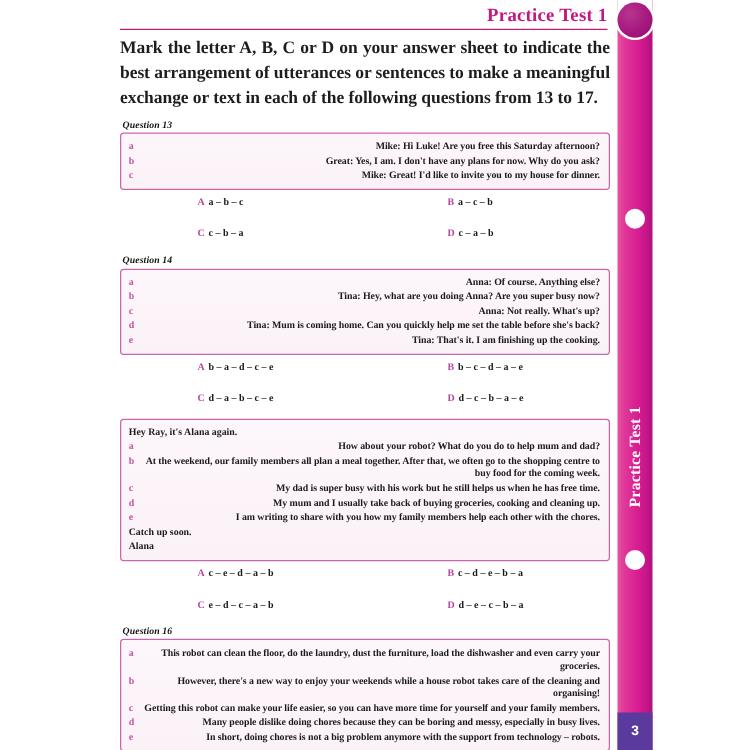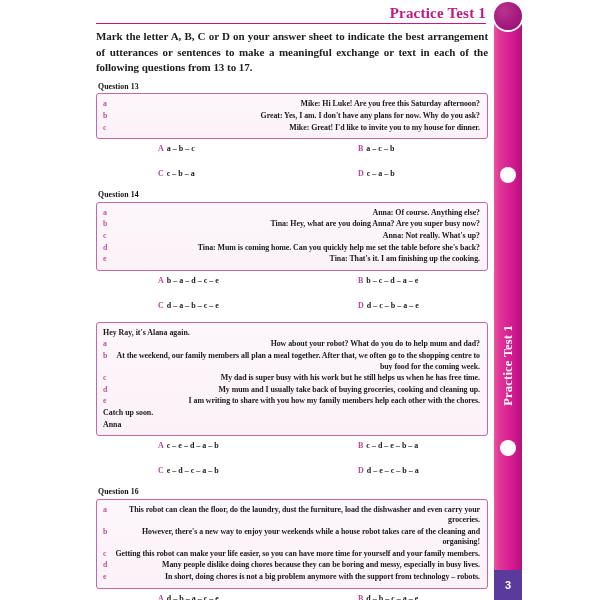--- a/index.html
+++ b/index.html
@@ -121,35 +121,36 @@
 
   
   .content {
     position: absolute;
     left: 96px;
     top: 29px;
     width: 392px;
   }
 
   .intro {
-    font-size: 11px;
+    font-size: 14px;
     line-height: 1.42;
     color: #1d1d1d;
     font-weight: bold;
     text-align: justify;
     margin: 0 0 6px 0;
     letter-spacing: -0.05px;
   }
 
   .qlabel {
     font-size: 7.8px;
     font-weight: bold;
     color: #111111;
     margin: 0 0 2.5px 2px;
     letter-spacing: 0.1px;
+    font-style: italic;
   }
 
   .qbox {
     border: 1.1px solid #c766ab;
     border-radius: 3px;
     background: linear-gradient(to bottom, #fdf6fa 0%, #fbf2f8 100%);
     padding: 4px 7px 4px 6px;
     margin-bottom: 5px;
   }
 
@@ -294,21 +295,21 @@
       </div>
       <div class="line">
         <span class="line-letter">d</span>
         <span class="line-text">My mum and I usually take back of buying groceries, cooking and cleaning up.</span>
       </div>
       <div class="line">
         <span class="line-letter">e</span>
         <span class="line-text">I am writing to share with you how my family members help each other with the chores.</span>
       </div>
       <div class="plain-line">Catch up soon.</div>
-      <div class="plain-line">Anna</div>
+      <div class="plain-line">Alana</div>
     </div>
     <div class="options">
       <div class="opt"><span class="opt-letter">A</span><span>c – e – d – a – b</span></div>
       <div class="opt"><span class="opt-letter">B</span><span>c – d – e – b – a</span></div>
       <div class="opt"><span class="opt-letter">C</span><span>e – d – c – a – b</span></div>
       <div class="opt"><span class="opt-letter">D</span><span>d – e – c – b – a</span></div>
     </div>
 
     <div class="qlabel">Question 16</div>
     <div class="qbox">

